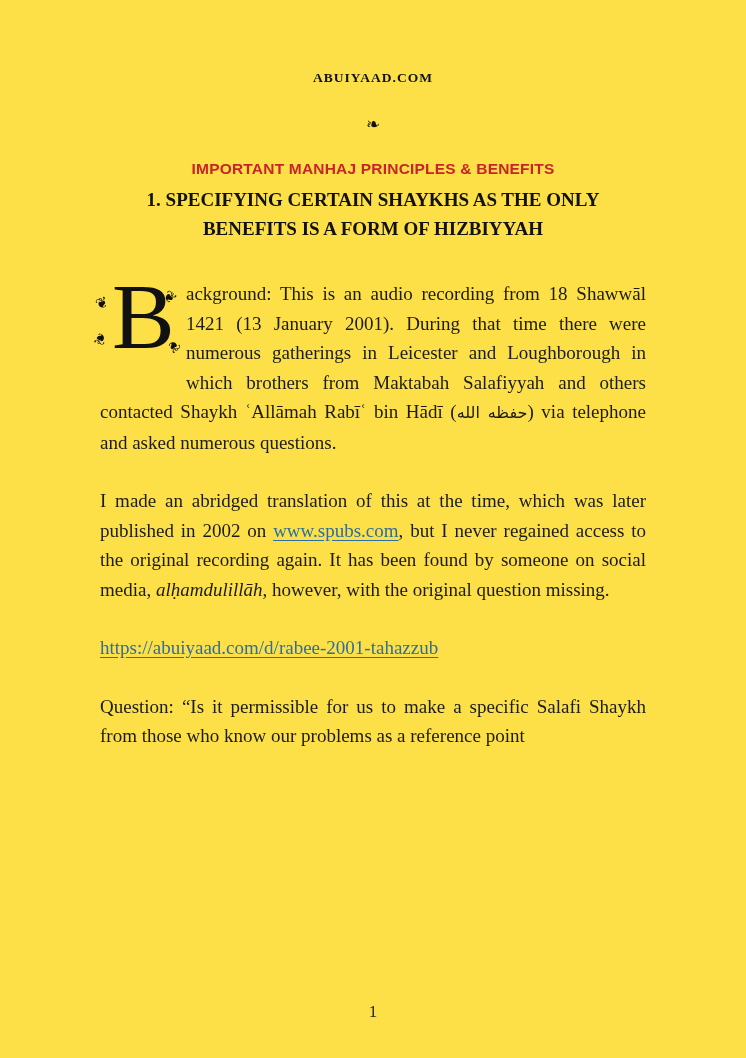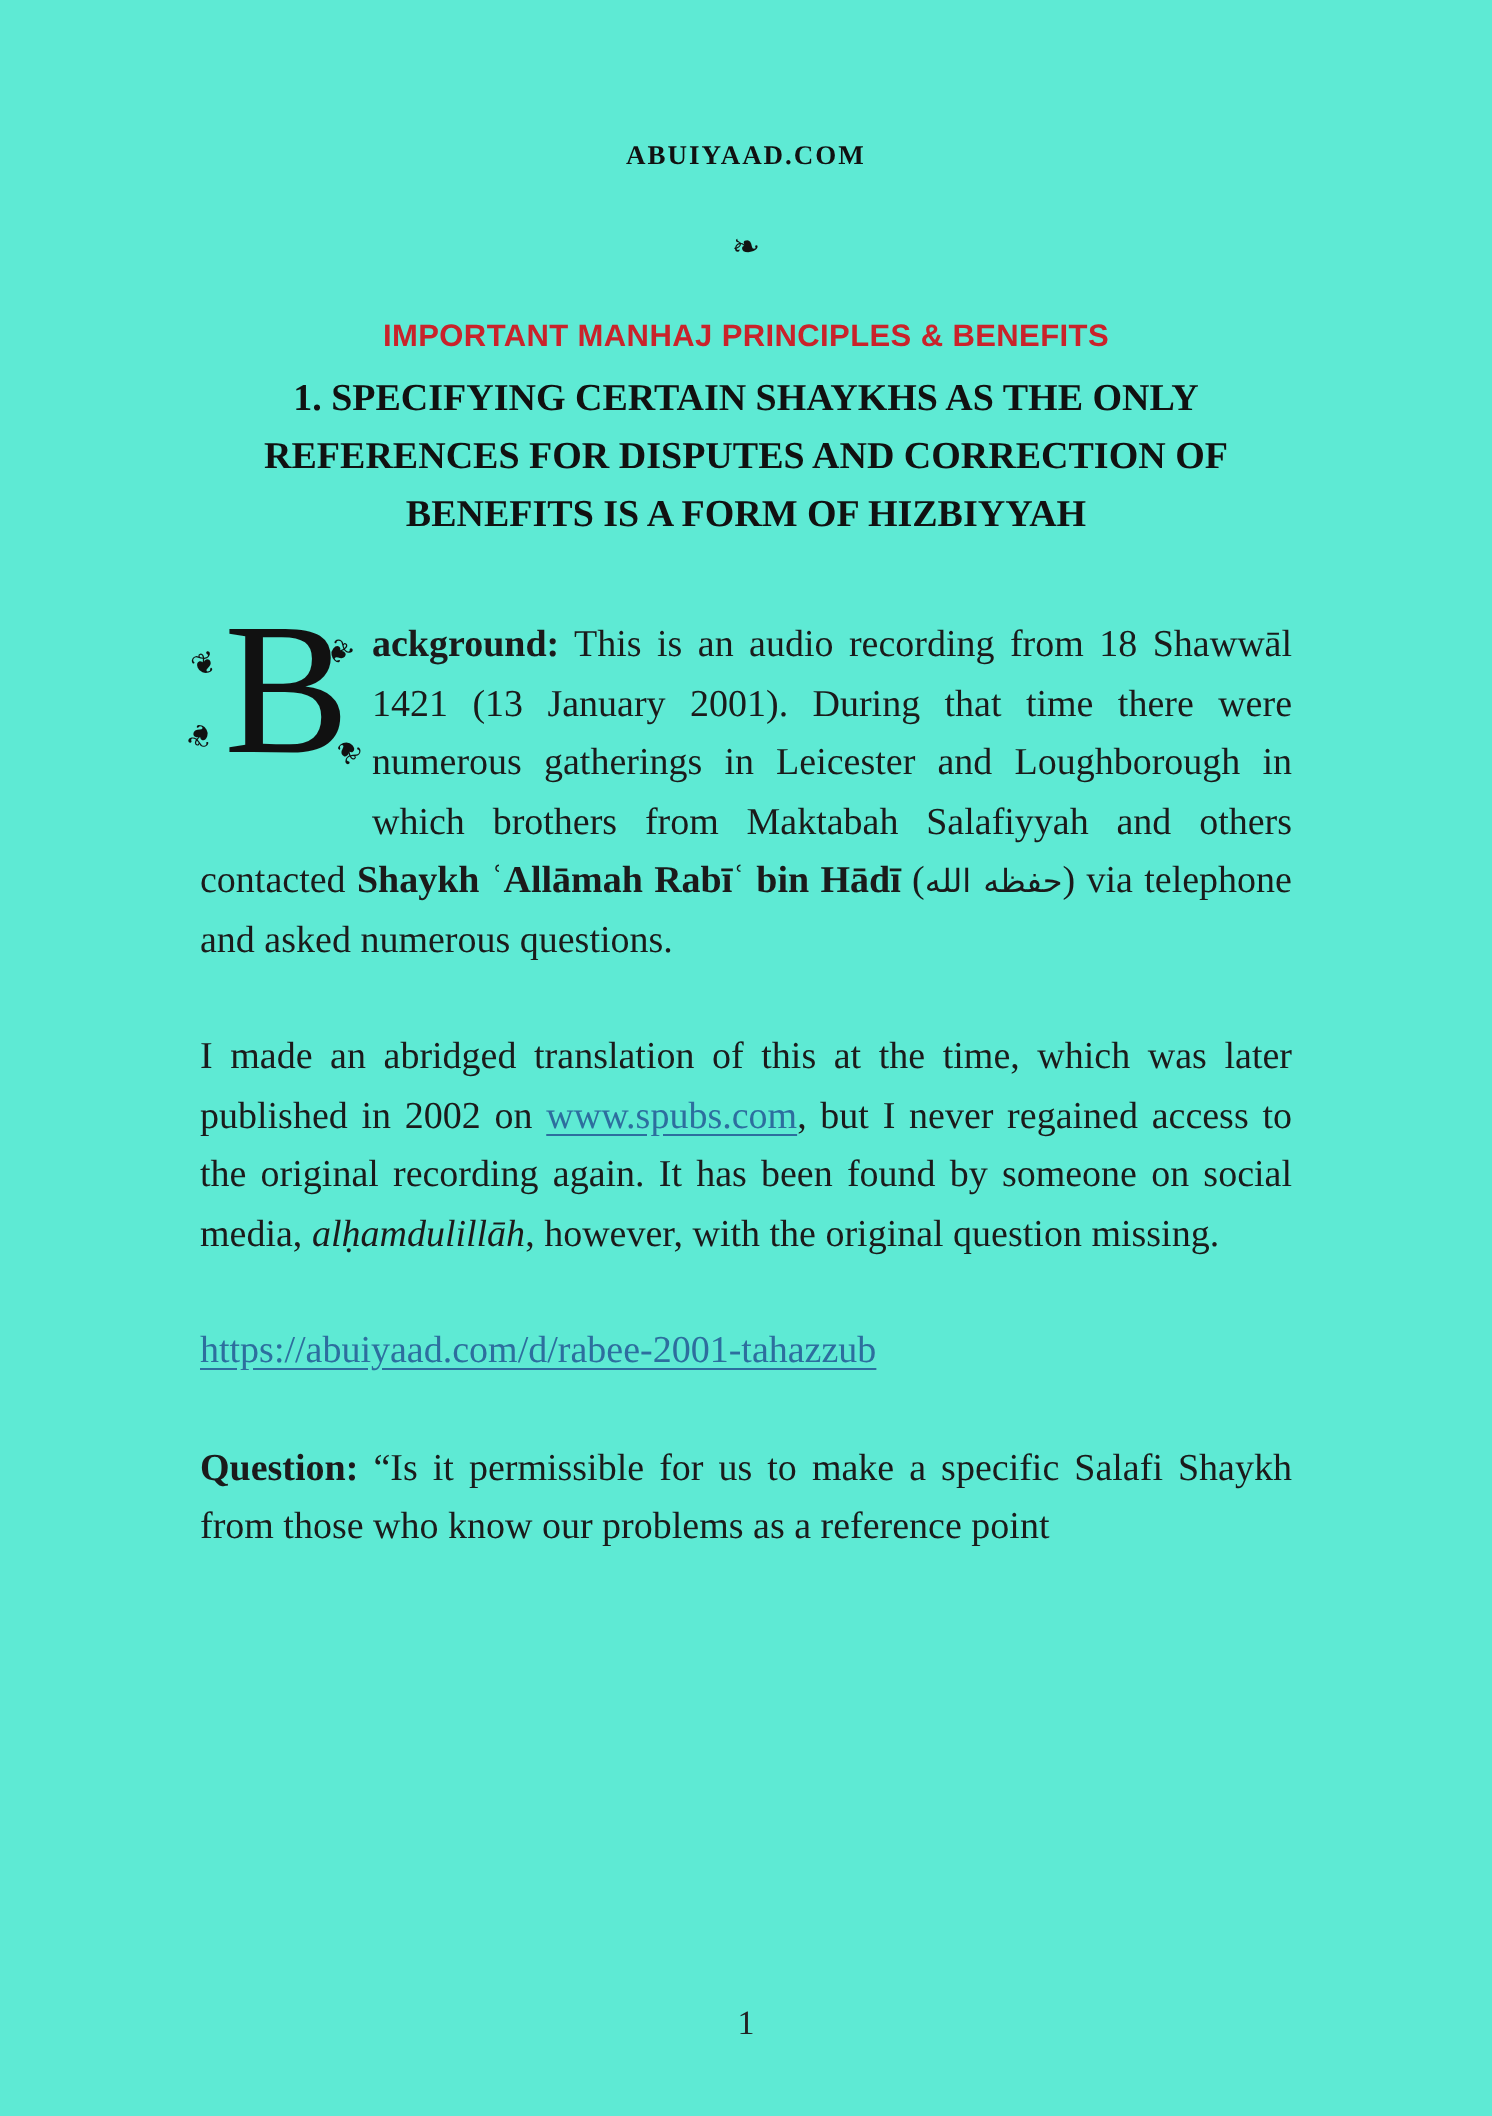--- a/index.html
+++ b/index.html
@@ -1,20 +1,20 @@
 <!DOCTYPE html>
 <html><head>
 <meta charset="utf-8">
 <style>
   html,body{margin:0;padding:0;background:#ffffff;}
   .page{
     position:relative;
     width:746px;height:1058px;
     margin:0 auto;
-    background:#5eead4;
+    background:#fde047;
     font-family:"Liberation Serif","DejaVu Serif","DejaVu Sans",serif;
     color:#1a1a1a;
     box-sizing:border-box;
     padding:70px 100px 0 100px;
     overflow:hidden;
   }
   .site-header{
     text-align:center;
     font-weight:bold;
     font-size:13.5px;
@@ -55,21 +55,21 @@
     color:#111;
     margin-bottom:36px;
   }
   .body-text{
     font-size:19px;
     line-height:29.5px;
     text-align:justify;
     color:#1b1b1b;
   }
   .para{margin:0 0 29px 0;}
-  .bold{font-weight:bold;}
+  .bold{font-weight:normal;}
   .italic{font-style:italic;}
   .arabic{
     font-family:"DejaVu Sans",sans-serif;
     font-size:16px;
   }
   a.doc-link{
     color:#2d6e9e;
     text-decoration:underline;
     text-underline-offset:3px;
   }
@@ -116,21 +116,20 @@
 
   <div class="site-header">ABUIYAAD.COM</div>
 
   <div class="ornament">❧</div>
 
   <div class="h-red">IMPORTANT MANHAJ PRINCIPLES &amp; BENEFITS</div>
 
 
   <div class="h-black">
     <div>1. SPECIFYING CERTAIN SHAYKHS AS THE ONLY</div>
-    <div>REFERENCES FOR DISPUTES AND CORRECTION OF</div>
     <div>BENEFITS IS A FORM OF HIZBIYYAH</div>
   </div>
 
   <div class="body-text">
 
     <p class="para">
       <span class="dropcap-box">
         <span class="leaf l1">❦</span>
         <span class="leaf l2">❦</span>
         <span class="leaf l3">❦</span>

